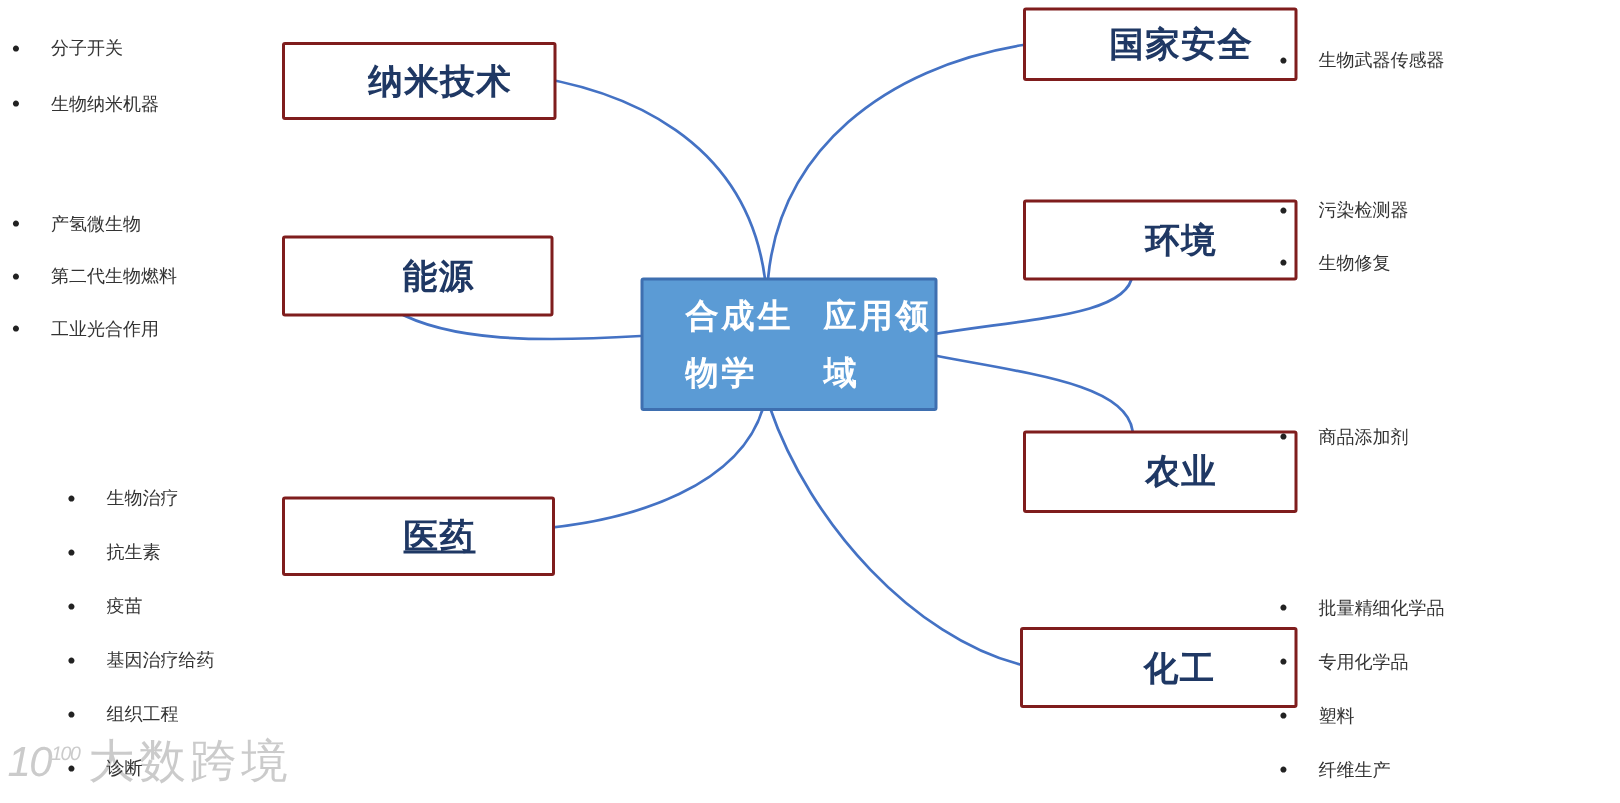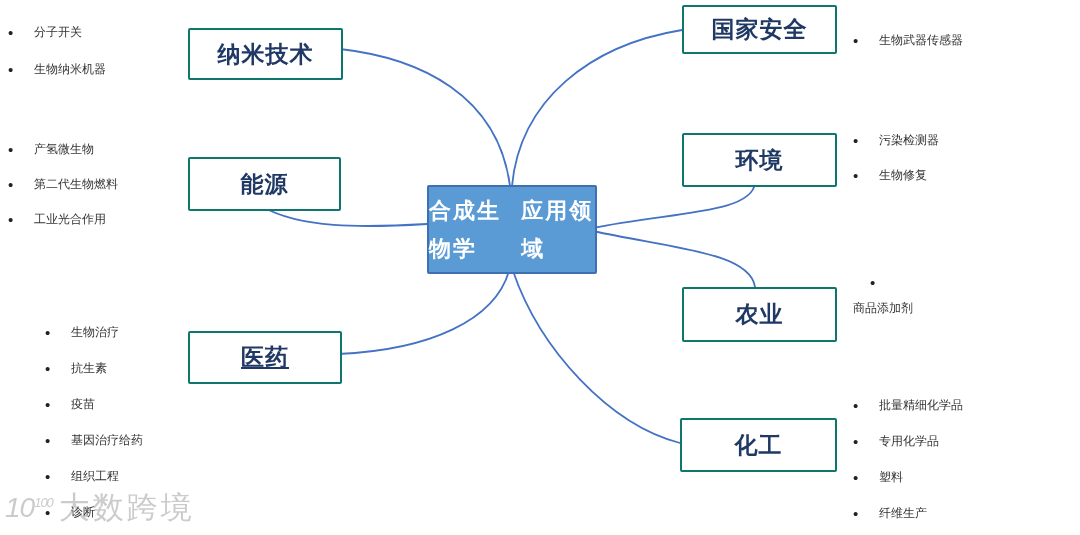--- a/index.html
+++ b/index.html
@@ -4,23 +4,23 @@
 <style>
   html,body{margin:0;padding:0;background:#fff;}
   .stage{
     position:relative;width:1080px;height:535px;background:#ffffff;overflow:hidden;
     font-family:"Liberation Sans","DejaVu Sans",sans-serif;
   }
   svg.connectors{position:absolute;left:0;top:0;z-index:0;}
   svg.connectors path{stroke:#4472C4;stroke-width:1.8;fill:none;stroke-linecap:round;}
 
   .box{
-    position:absolute;z-index:2;background:#ffffff;border:2px solid #0f766e;border-radius:2px;
+    position:absolute;z-index:2;background:#ffffff;border:2px solid #7f1d1d;border-radius:2px;
     display:flex;align-items:center;justify-content:center;
-    font-weight:bold;font-size:23px;color:#1F3864;letter-spacing:1px;
+    font-weight:bold;font-size:23px;color:#1F3864;letter-spacing:1px;padding-left:28px;
   }
   #box-nano  {left:188px;top:28px; width:151px;height:48px;}
   #box-energy{left:188px;top:157px;width:149px;height:50px;}
   #box-pharma{left:188px;top:331px;width:150px;height:49px;text-decoration:underline;}
   #box-natsec{left:682px;top:5px;  width:151px;height:45px;}
   #box-env   {left:682px;top:133px;width:151px;height:50px;}
   #box-agri  {left:682px;top:287px;width:151px;height:51px;}
   #box-chem  {left:680px;top:418px;width:153px;height:50px;}
   #box-center{
     left:427px;top:185px;width:166px;height:85px;
@@ -31,21 +31,21 @@
   ul.bullets{position:absolute;z-index:2;margin:0;padding:0;list-style:none;
     font-size:12px;color:#333333;}
   ul.bullets li{display:flex;align-items:center;}
   .dot{width:26px;color:#222;font-size:15px;flex:0 0 26px;}
   .dot::before{content:"\2022";}
   #bullets-nano  {left:8px;  top:14px;}  #bullets-nano li  {height:37px;}
   #bullets-energy{left:8px;  top:132px;} #bullets-energy li{height:35px;}
   #bullets-pharma{left:45px; top:314px;} #bullets-pharma li{height:36px;}
   #bullets-natsec{left:853px;top:11px;}  #bullets-natsec li{height:35px;margin-top:12px;}
   #bullets-env   {left:853px;top:123px;} #bullets-env li   {height:35px;}
-  #bullets-agri  {left:853px;top:274px;} #bullets-agri li  {height:35px;flex-direction:column;}
+  #bullets-agri  {left:853px;top:274px;} #bullets-agri li  {height:35px;}
   #bullets-chem  {left:853px;top:387px;} #bullets-chem li  {height:36px;}
 
   .watermark{
     position:absolute;left:5px;top:487px;z-index:1;display:flex;align-items:center;gap:6px;
     color:rgba(185,185,185,0.75);font-weight:normal;
     text-shadow:0 0 2px rgba(255,255,255,0.9);
     user-select:none;
   }
   .wm-logo{font-size:28px;font-style:italic;letter-spacing:-1px;}
   .wm-logo sup{font-size:13px;}

